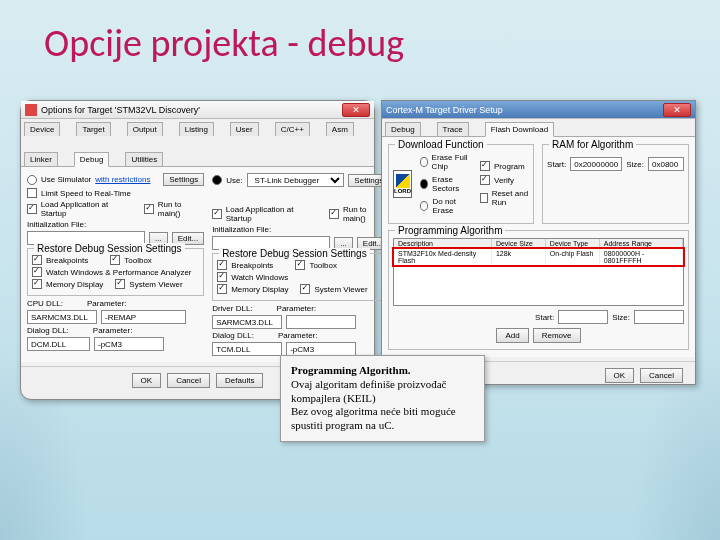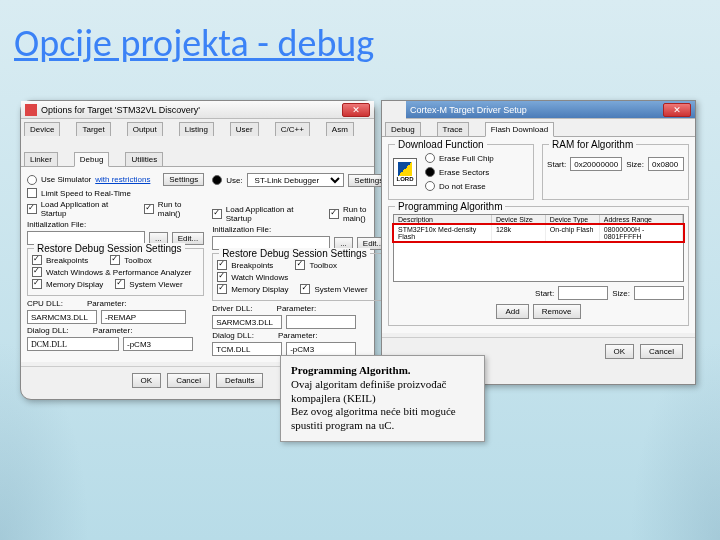--- a/index.html
+++ b/index.html
@@ -1,23 +1,23 @@
 <!DOCTYPE html>
 <html><head>
 <meta charset="utf-8">
 <style>
   * { box-sizing: border-box; margin: 0; padding: 0; }
   body { width: 720px; height: 540px; background: linear-gradient(180deg, #d9ecf2 0%, #b8dce8 100%); font-family: Tahoma, Arial, sans-serif; font-size: 9px; position: relative; overflow: hidden; }
-  .title { font-family: "Segoe UI", Calibri, sans-serif; font-size: 38px; font-weight: 300; color: #3b82f6; padding: 20px 0 0 14px; text-decoration: underline; }
+  .title { font-family: "Segoe UI", Calibri, sans-serif; font-size: 38px; font-weight: 300; color: #be185d; padding: 20px 0 0 44px; }
   .dialogs { position: absolute; top: 100px; left: 20px; right: 20px; display: flex; gap: 6px; }
   .dialog { background: #f0f0f0; border: 1px solid #888; box-shadow: 2px 2px 6px rgba(0,0,0,0.3); position: relative; }
   .dialog.left { width: 355px; height: 300px; border-radius: 11px; }
   .dialog.right { width: 315px; height: 285px; }
   .titlebar { background: linear-gradient(180deg, #fafafa 0%, #e5e5e5 100%); height: 18px; display: flex; align-items: center; padding: 0 4px; gap: 4px; border-bottom: 1px solid #bbb; font-size: 9px; }
-  .titlebar.blue { background: linear-gradient(180deg, #7aa7d8 0%, #4b7cb8 100%); color: #fff; margin-left: 24px; }
+  .titlebar.blue { background: linear-gradient(180deg, #7aa7d8 0%, #4b7cb8 100%); color: #fff; }
   .win-icon { width: 12px; height: 12px; background: #d44; display: inline-block; }
   .win-close { margin-left: auto; width: 28px; height: 14px; background: linear-gradient(180deg,#e77,#c33); border: 1px solid #a22; border-radius: 2px; color:#fff; text-align:center; line-height:12px; font-size:9px; }
   .tabs { display: flex; background: #f0f0f0; border-bottom: 1px solid #aaa; padding: 3px 3px 0 3px; gap: 16px; font-size: 8px; flex-wrap: wrap; }
   .tab { padding: 2px 5px; border: 1px solid #aaa; border-bottom: none; background: #e8e8e8; cursor: pointer; font-size: 8px; }
   .tab.active { background: #f8f8f8; border-bottom: 1px solid #f8f8f8; margin-bottom: -1px; }
   .pane { padding: 4px 6px; background: #f8f8f8; }
   .row { display: flex; align-items: center; gap: 4px; margin: 2px 0; font-size: 8px; }
   .col { display: flex; flex-direction: column; }
   .split { display: flex; gap: 8px; }
   .half { flex: 1; }
@@ -125,21 +125,21 @@
             </div>
           <div class="row">
               <input class="input" style="width: 70px;" value="SARMCM3.DLL">
               <input class="input" style="width: 85px;" value="-REMAP">
             </div>
           <div class="row">
               <span>Dialog DLL:</span>
               <span style="margin-left:20px">Parameter:</span>
             </div>
           <div class="row">
-              <input class="input" style="width: 92px; font-family: Liberation Serif, serif;" value="DCM.DLL">
+              <input class="input" style="width: 63px;" value="DCM.DLL">
               <input class="input" style="width: 70px;" value="-pCM3">
             </div>
         </div>
 
         <div class="half">
           <div class="row">
             <span class="radio" style="background:#000"></span>
             <span>Use:</span>
             <select class="input" style="flex:1"><option>ST-Link Debugger</option></select>
             <span class="btn sm">Settings</span>
@@ -228,20 +228,34 @@
                   <span class="radio"></span>
                   <span>Erase Full Chip</span>
                 </div>
               <div class="row">
                   <span class="radio" style="background:#000"></span>
                   <span>Erase Sectors</span>
                 </div>
               <div class="row">
                   <span class="radio"></span>
                   <span>Do not Erase</span>
+                </div>
+            </div>
+            <div class="col" style="margin-left:6px">
+              <div class="row">
+                  <span class="chk on"></span>
+                  <span>Program</span>
+                </div>
+              <div class="row">
+                  <span class="chk on"></span>
+                  <span>Verify</span>
+                </div>
+              <div class="row">
+                  <span class="chk"></span>
+                  <span>Reset and Run</span>
                 </div>
             </div>
           </div>
         </div>
         <div class="group" style="flex:1">
           <span class="group-title">RAM for Algorithm</span>
           <div class="row" style="margin-top:8px">
             <span>Start:</span>
             <input class="input" style="width: 52px;" value="0x20000000">
             <span>Size:</span>

